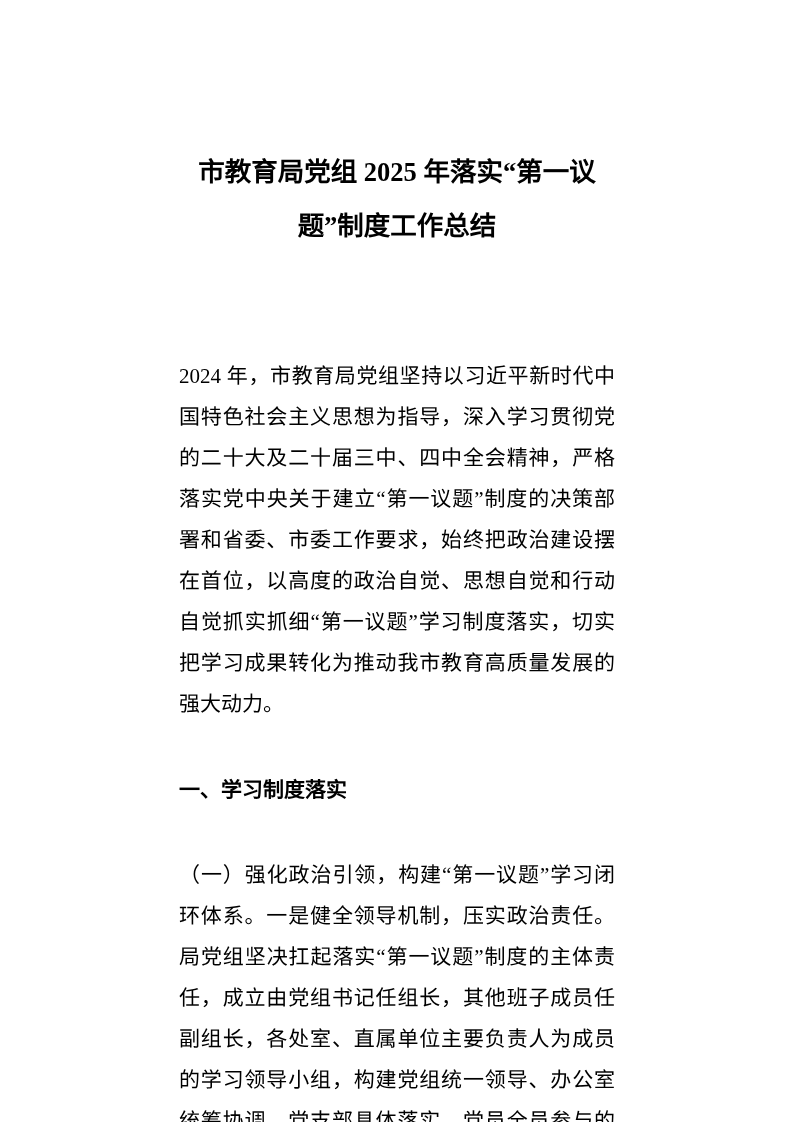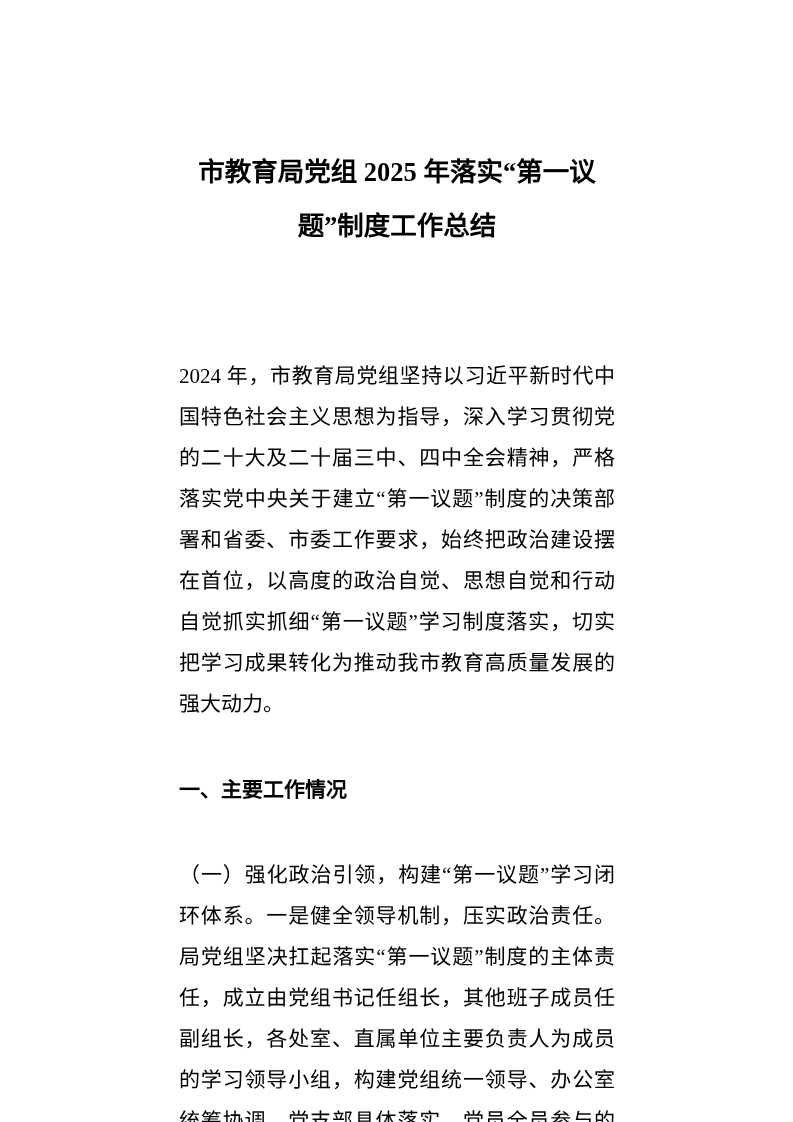--- a/index.html
+++ b/index.html
@@ -49,16 +49,16 @@
   }
 </style>
 </head>
 <body>
 
 <div class="page">
   <h1 class="doc-title">市教育局党组 2025 年落实“第一议题”制度工作总结</h1>
 
   <p class="body-text intro-paragraph">2024 年，市教育局党组坚持以习近平新时代中国特色社会主义思想为指导，深入学习贯彻党的二十大及二十届三中、四中全会精神，严格落实党中央关于建立“第一议题”制度的决策部署和省委、市委工作要求，始终把政治建设摆在首位，以高度的政治自觉、思想自觉和行动自觉抓实抓细“第一议题”学习制度落实，切实把学习成果转化为推动我市教育高质量发展的强大动力。</p>
 
-  <h2 class="section-heading">一、主要工作情况</h2>
+  <h2 class="section-heading">一、学习制度落实</h2>
 
   <p class="body-text section-paragraph">（一）强化政治引领，构建“第一议题”学习闭环体系。一是健全领导机制，压实政治责任。局党组坚决扛起落实“第一议题”制度的主体责任，成立由党组书记任组长，其他班子成员任副组长，各处室、直属单位主要负责人为成员的学习领导小组，构建党组统一领导、办公室统筹协调、党支部具体落实、党员全员参与的四级责任体系。制定《党支部具体落实“第一议题”学习制度实施细则》，将习近平总书记关</p>
 </div>
 
 </body></html>

